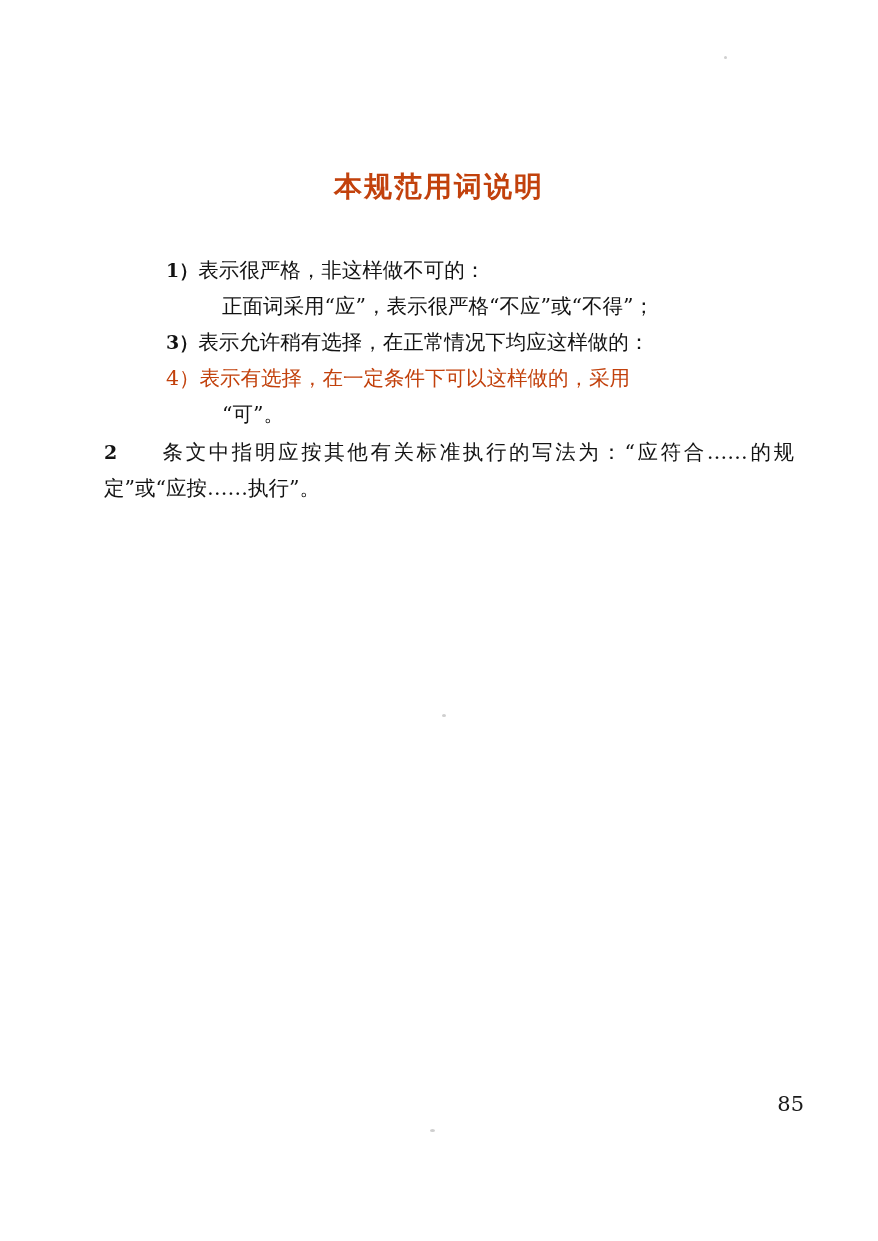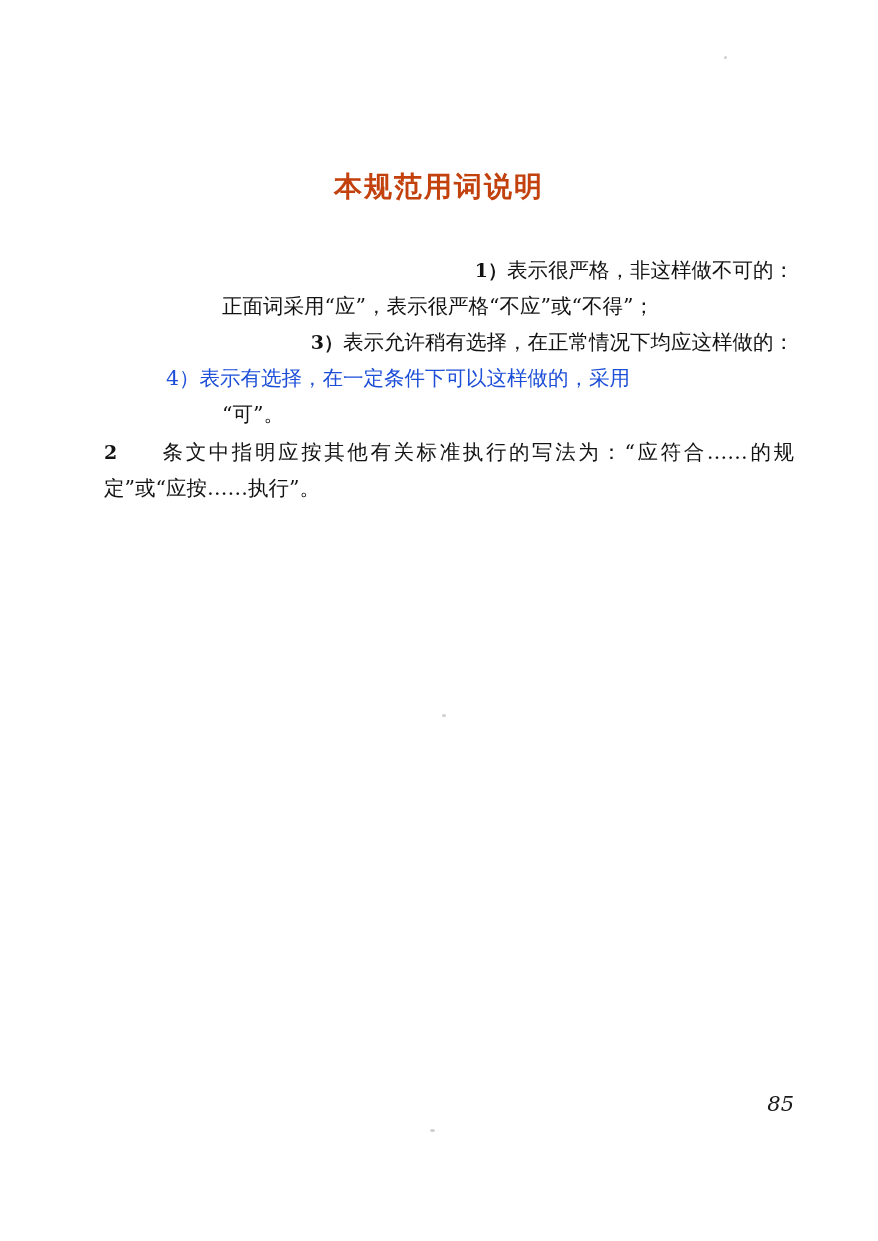--- a/index.html
+++ b/index.html
@@ -68,61 +68,59 @@
     display: inline-block;
     width: 56px;
     text-align: left;
     font-weight: bold;
   }
   .sub {
     margin-left: 62px;
     font-size: 20.5px;
     line-height: 36px;
     color: #131313;
-    text-align: right;
   }
   .sub .marker {
     font-weight: bold;
     font-family: "DejaVu Serif", "Liberation Serif", serif;
     font-size: 19px;
   }
   .sub-cont {
     margin-left: 118px;
     font-size: 20.5px;
     line-height: 36px;
     color: #131313;
   }
   .sub-hang {
     margin-left: 62px;
     padding-left: 38px;
     text-indent: -38px;
     font-size: 20.5px;
     line-height: 36px;
-    color: #1d4ed8;
+    color: #c2410c;
   }
   .sub-hang2 {
     margin-left: 118px;
     font-size: 20.5px;
     line-height: 36px;
     color: #131313;
   }
   .block2 {
     margin-top: 2px;
     font-size: 20.5px;
     line-height: 36px;
     text-align: justify;
     text-justify: inter-ideograph;
     color: #131313;
   }
   .pageno {
     position: absolute;
-    right: 84px;
+    right: 74px;
     top: 1092px;
     font-size: 21px;
-    font-style: italic;
     font-family: "DejaVu Serif", "Liberation Serif", serif;
     color: #1a1a1a;
   }
   .speck {
     position: absolute;
     background: #cfcfcf;
     border-radius: 50%;
   }
 </style>
 </head>

